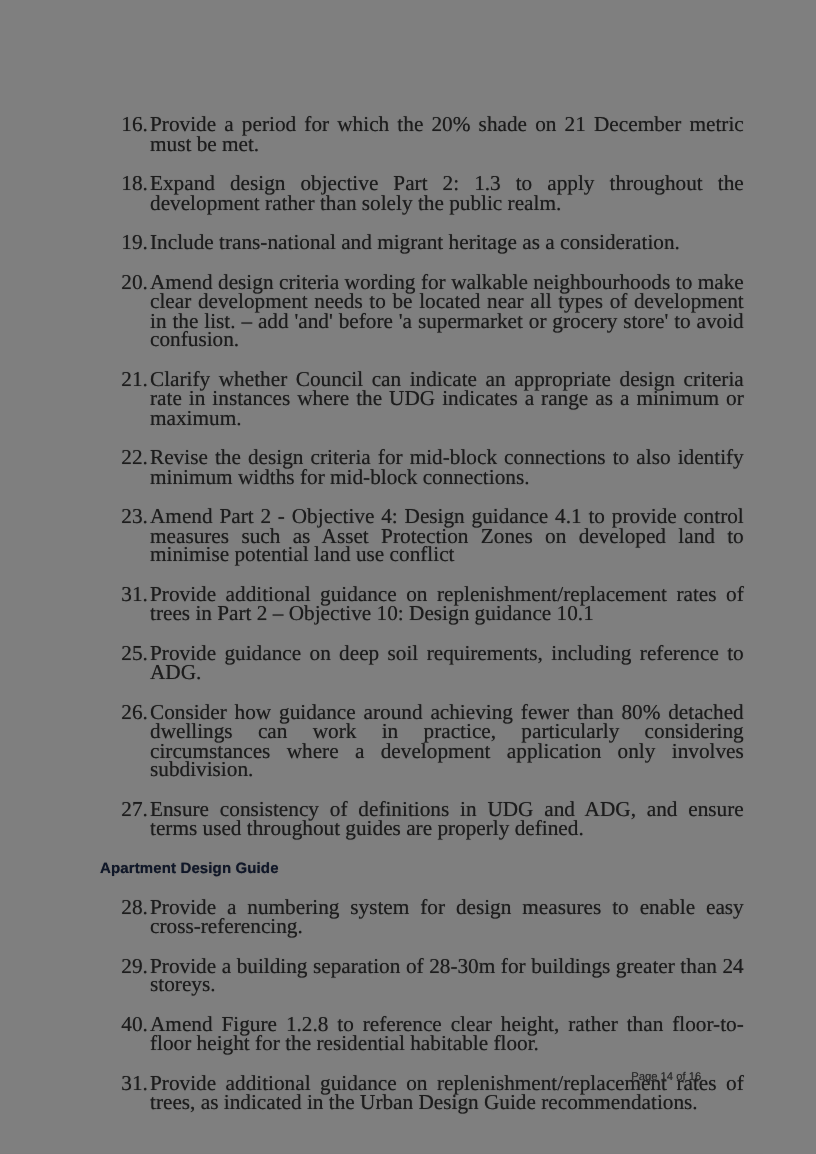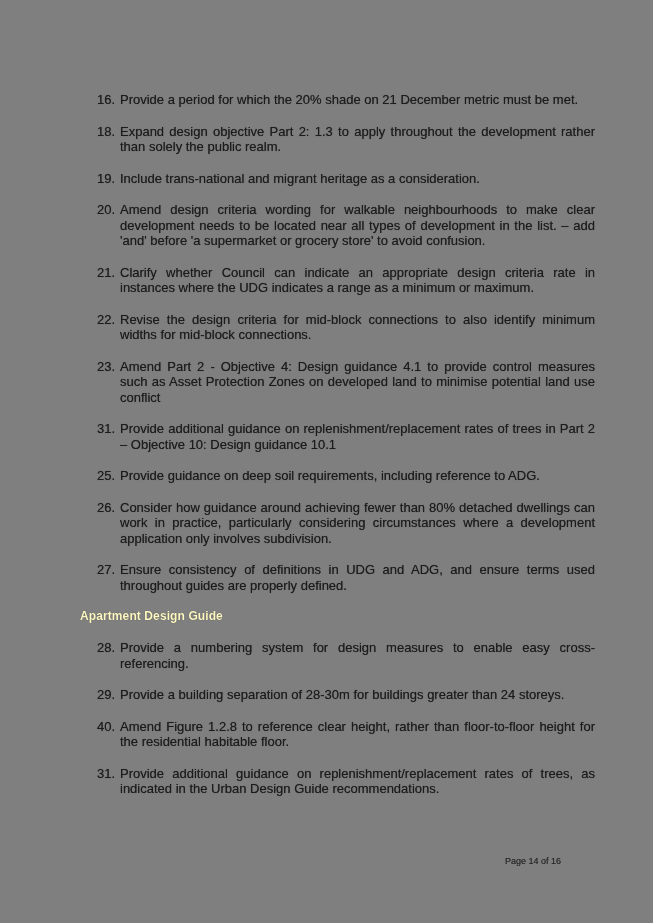--- a/index.html
+++ b/index.html
@@ -22,37 +22,38 @@
   }
   .content {
     position: absolute;
     top: 92px;
     left: 97px;
     right: 58px;
   }
   .rec-item {
     display: flex;
     margin-bottom: 16px;
-    font-size: 13px;
+    font-size: 17px;
     line-height: 15.5px;
     color: #1c1c1c;
     text-shadow: 0 0 0.7px #3a3a3a;
+    font-family: Liberation Serif, serif;
   }
   .rec-num {
     flex: 0 0 23px;
     white-space: nowrap;
   }
   .rec-text {
     flex: 1;
     text-align: justify;
   }
   .section-heading {
     font-size: 12px;
     font-weight: bold;
-    color: #fef9c3;
+    color: #0f172a;
     margin: 10px 0 17px -17px; 
     letter-spacing: 0.1px;
     text-shadow: 0 0 0.7px #333;
   }
   .footer {
     position: absolute;
     top: 856px;
     right: 92px;
     font-size: 9px;
     color: #2a2a2a;

